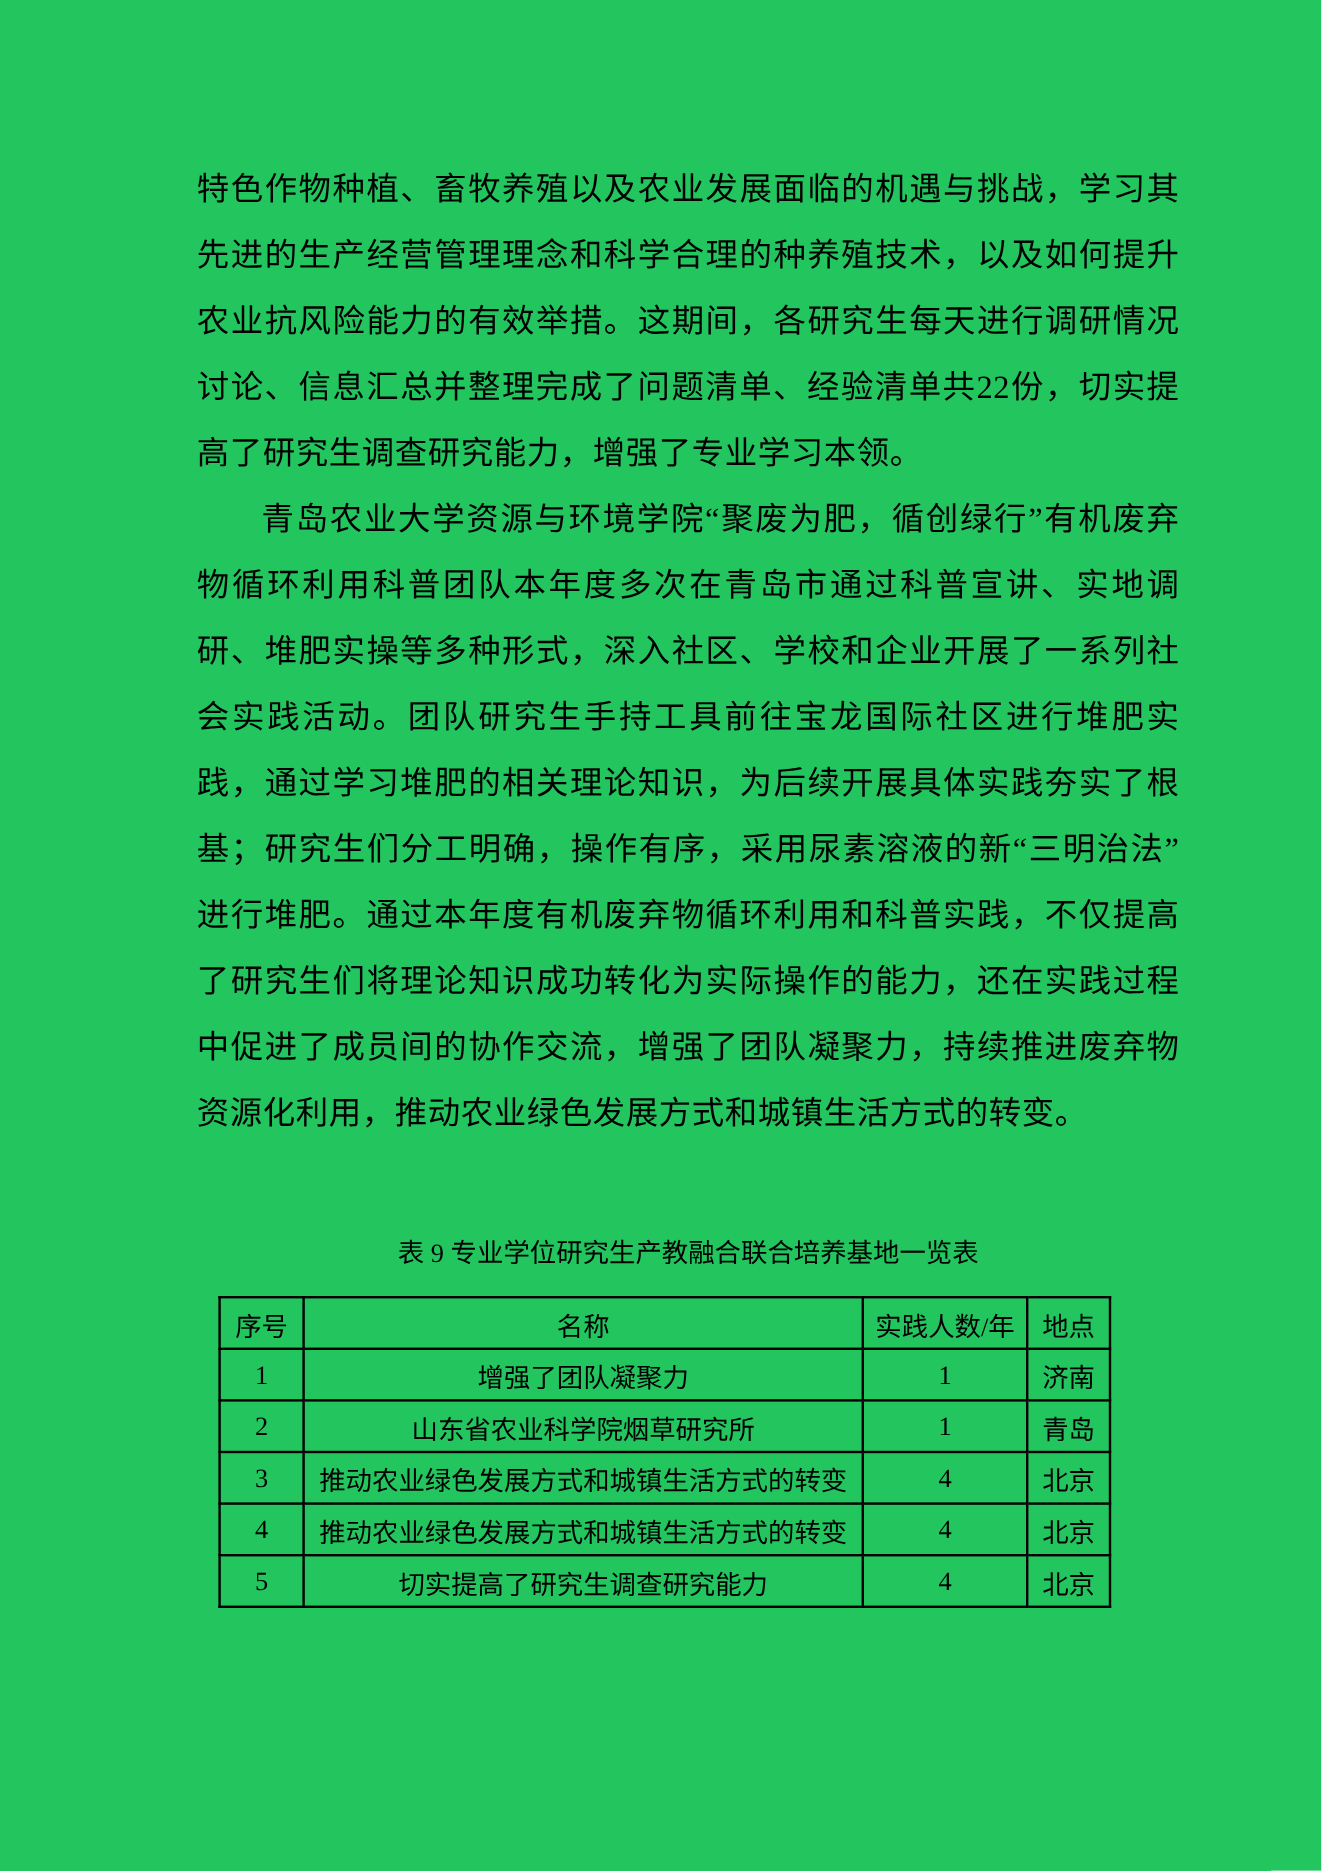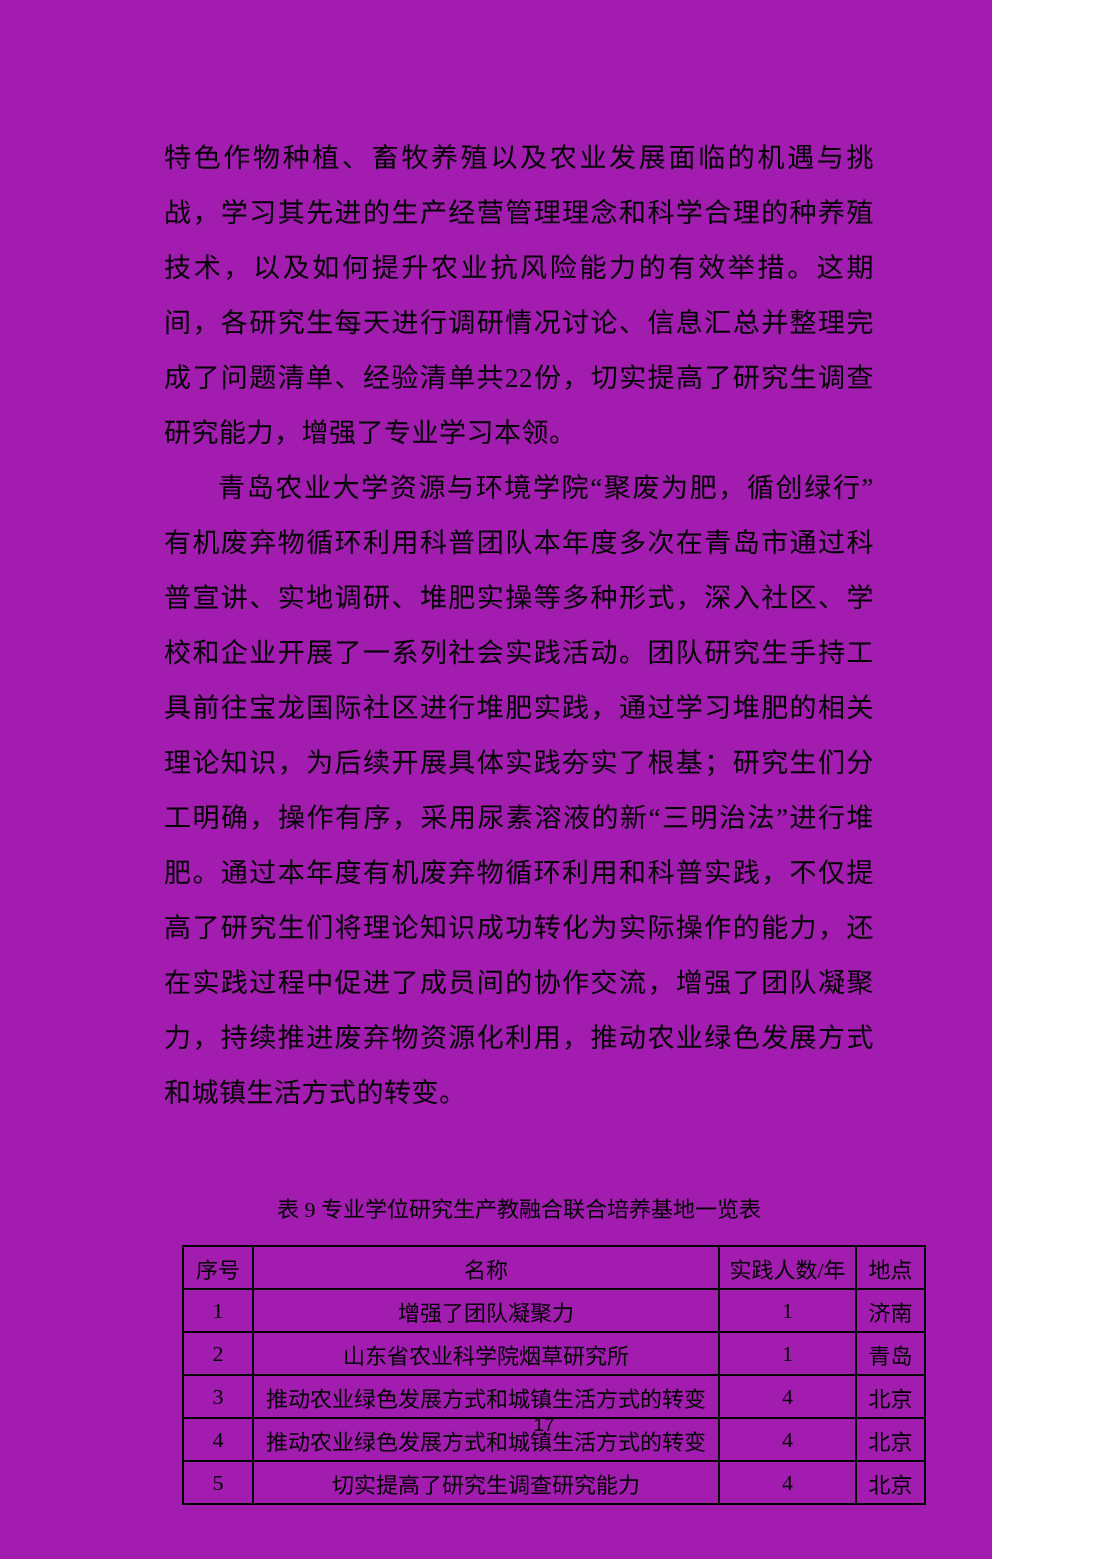--- a/index.html
+++ b/index.html
@@ -2,23 +2,23 @@
 <html lang="zh-CN"><head>
 <meta charset="utf-8">
 <style>
   html, body {
     margin: 0;
     padding: 0;
     background: #ffffff;
   }
   .page {
     position: relative;
-    width: 992px;
+    width: 1101px;
     height: 1559px;
-    background: #a21caf;
+    background: #22c55e;
     color: #000000;
     font-family: "Liberation Serif", "DejaVu Serif", serif;
     overflow: hidden;
   }
   .content {
     padding: 131px 118px 0 164px;
   }
   p.body-paragraph {
     margin: 0;
     font-size: 27px;
@@ -126,14 +126,13 @@
         <tr>
           <td>5</td>
           <td>切实提高了研究生调查研究能力</td>
           <td>4</td>
           <td>北京</td>
         </tr>
       </tbody>
     </table>
   </div>
 
-  <div class="footer">17</div>
 </div>
 
 </body></html>

